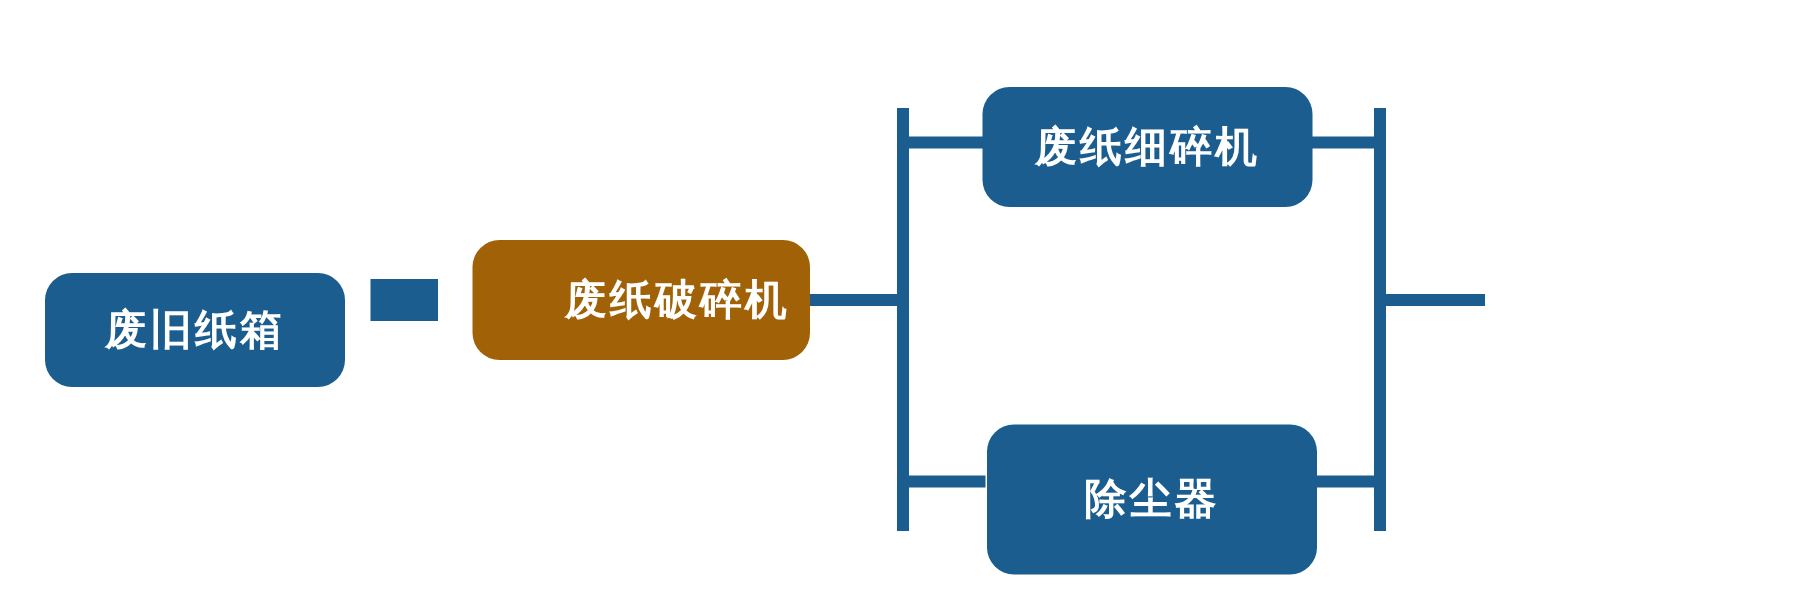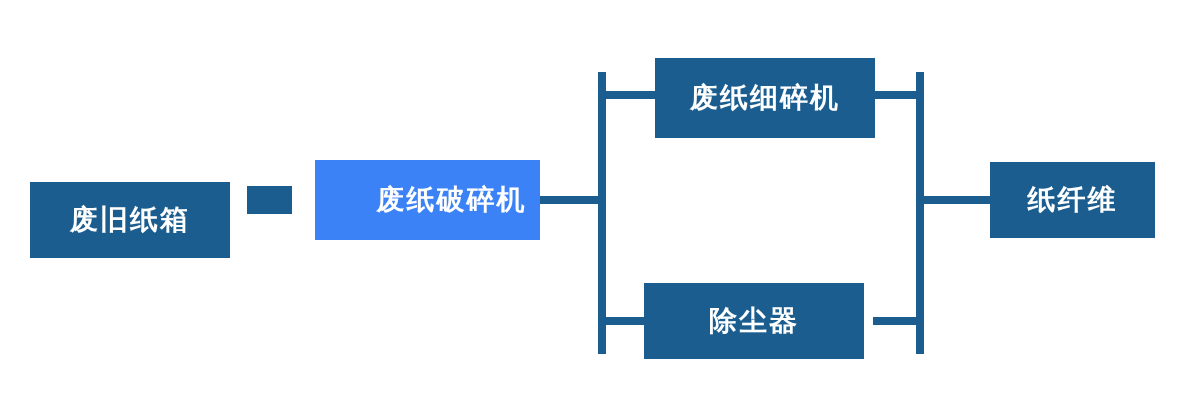--- a/index.html
+++ b/index.html
@@ -19,40 +19,41 @@
     position: absolute;
     display: flex;
     align-items: center;
     justify-content: center;
     color: #ffffff;
     font-weight: bold;
     font-size: 28px;
     letter-spacing: 2px;
     box-sizing: border-box;
     text-align: center;
+    border-radius: 18px;
   }
   .node.blue { background: #1a5d8e; }
-  .node.red  { background: #3b82f6; padding-left: 48px; }
+  .node.red  { background: #a16207; padding-left: 48px; }
   .line {
     position: absolute;
     background: #1a5d8e;
   }
 
   
   #node-waste-box      { left: 30px;  top: 162px; width: 200px; height: 76px; margin-top: 20px; }
   #connector-stub-1    { left: 247px; top: 186px; width: 45px;  height: 28px; }
   #node-crusher        { left: 315px; top: 160px; width: 225px; height: 80px; }
 
   #line-crusher-right  { left: 540px; top: 196px; width: 64px;  height: 8px; }
   #line-left-vertical  { left: 598px; top: 72px;  width: 8px;   height: 282px; }
   #line-top-left-stub  { left: 602px; top: 91px;  width: 55px;  height: 8px; }
   #line-bot-left-stub  { left: 602px; top: 317px; width: 55px;  height: 8px; }
 
   #node-fine-crusher   { left: 655px; top: 58px;  width: 220px; height: 80px; }
-  #node-dust-collector { left: 644px; top: 283px; width: 220px; height: 76px; }
+  #node-dust-collector { left: 658px; top: 283px; width: 220px; height: 100px; }
 
   #line-top-right-stub { left: 873px; top: 91px;  width: 48px;  height: 8px; }
   #line-bot-right-stub { left: 873px; top: 317px; width: 48px;  height: 8px; }
   #line-right-vertical { left: 916px; top: 72px;  width: 8px;   height: 282px; }
   #line-fiber-left     { left: 922px; top: 196px; width: 68px;  height: 8px; }
 
   #node-fiber          { left: 990px; top: 162px; width: 165px; height: 76px; }
 </style>
 </head>
 <body>
@@ -72,15 +73,14 @@
 
   <div class="node blue" id="node-fine-crusher">废纸细碎机</div>
 
   <div class="node blue" id="node-dust-collector">除尘器</div>
 
   <div class="line" id="line-top-right-stub"></div>
   <div class="line" id="line-bot-right-stub"></div>
   <div class="line" id="line-right-vertical"></div>
   <div class="line" id="line-fiber-left"></div>
 
-  <div class="node blue" id="node-fiber">纸纤维</div>
 
 </div>
 
 </body></html>

